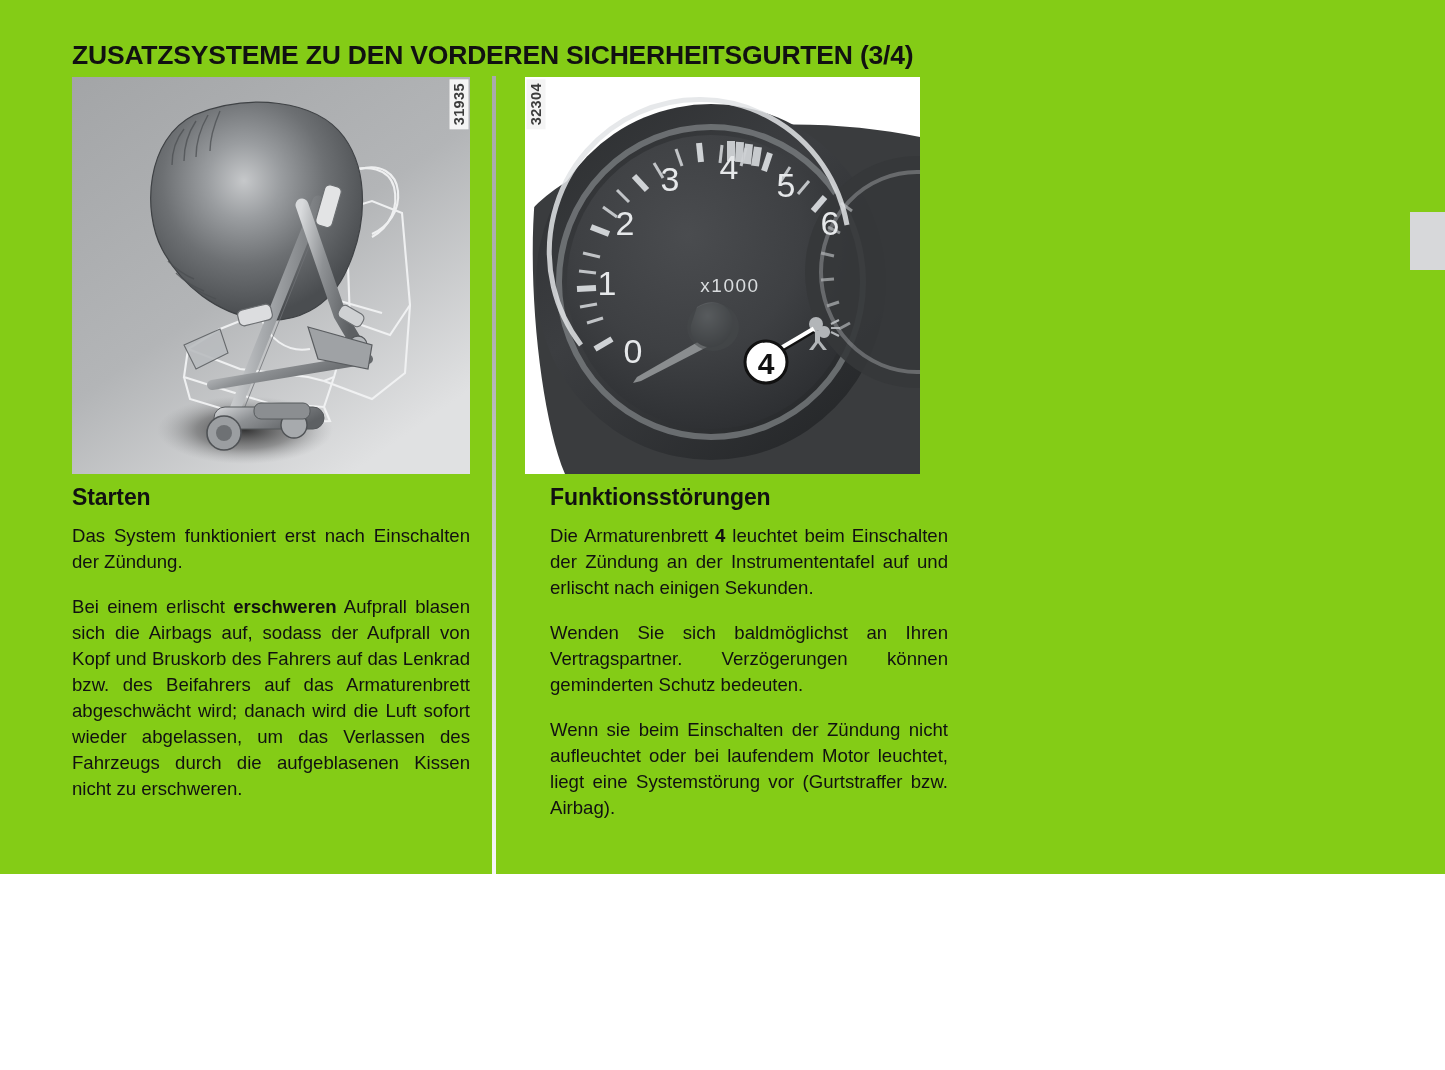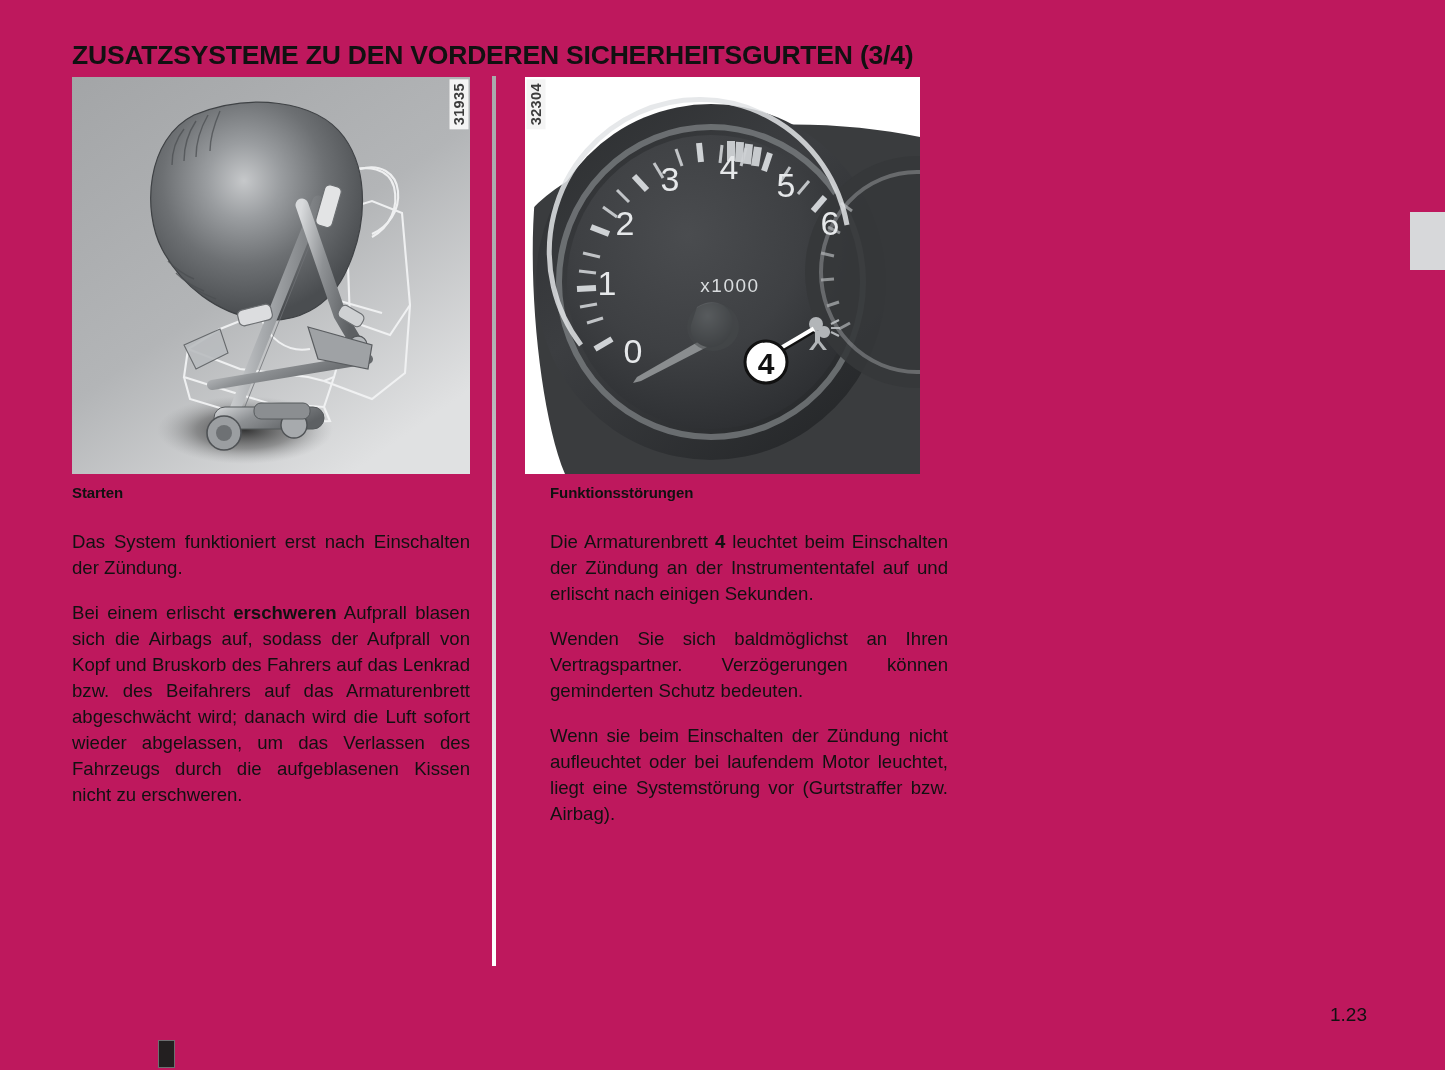--- a/index.html
+++ b/index.html
@@ -8,22 +8,22 @@
     padding: 0;
     background: #ffffff;
   }
   body {
     font-family: "Liberation Sans", sans-serif;
     color: #000000;
   }
   #page {
     position: relative;
     width: 1445px;
-    height: 1070px;
-    background: #be185d;
+    height: 874px;
+    background: #84cc16;
     overflow: hidden;
   }
 
   
   .page-title {
     position: absolute;
     left: 72px;
     top: 22px;
     width: 1000px;
     font-size: 26.5px;
@@ -85,24 +85,24 @@
 
   
   .col-body {
     position: absolute;
     width: 398px;
   }
   .col-body.left  { left: 72px;  top: 484px; }
   .col-body.right { left: 550px; top: 484px; }
 
   .section-heading {
-    font-size: 15px;
+    font-size: 23px;
     font-weight: bold;
     color: #111111;
-    margin: 0 0 28px 0;
+    margin: 0 0 12px 0;
     letter-spacing: -0.1px;
   }
   .para {
     font-size: 18.6px;
     line-height: 26px;
     margin: 0 0 19px 0;
     text-align: justify;
     color: #111111;
     hyphens: manual;
   }

